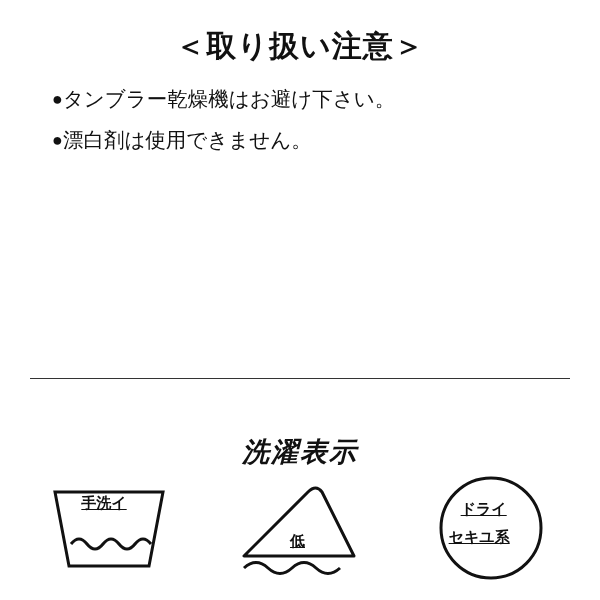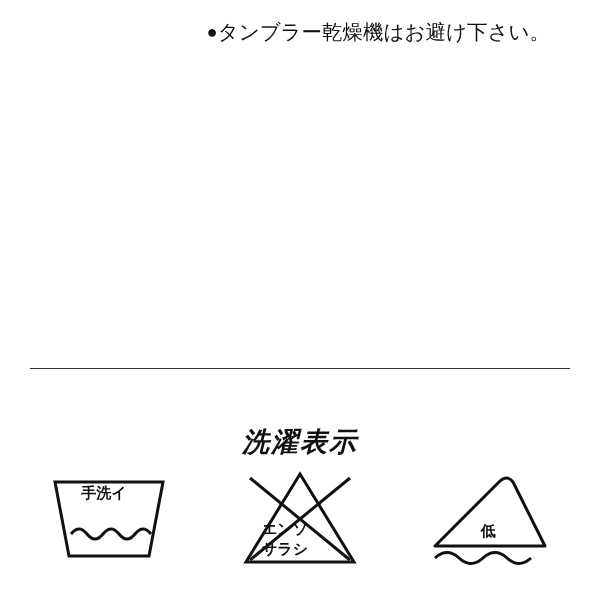--- a/index.html
+++ b/index.html
@@ -24,24 +24,23 @@
   
   .care-title {
     text-align: center;
     font-size: 30px;
     font-weight: bold;
     letter-spacing: 1px;
     margin: 26px 0 16px 0;
     color: #111111;
   }
   .care-list {
-    margin: 16px;
+    margin: 4px;
     padding: 0 34px 0 48px;
     list-style: none;
-    text-align: right;
   }
   .care-item {
     position: relative;
     font-size: 20.5px;
     line-height: 1.62;
     margin-bottom: 8px;
     color: #111111;
     text-indent: 0;
     padding-left: 0;
   }
@@ -96,71 +95,74 @@
   .symbol svg {
     display: block;
   }
   .sym-label {
     position: absolute;
     font-family: "Liberation Sans", "DejaVu Sans", sans-serif;
     font-size: 15px;
     font-weight: bold;
     color: #111111;
     white-space: nowrap;
+    text-decoration: underline;
   }
   
   .lbl-hand { top: 20px; left: 36px; }
   
   .lbl-dc1 { top: 56px; left: 26px; }
   .lbl-dc2 { top: 76px; left: 26px; }
   
   .lbl-iron { top: 58px; left: 54px; }
   
   .lbl-dry1 { top: 26px; left: 34px; }
   .lbl-dry2 { top: 54px; left: 22px; }
 </style>
 </head>
 <body>
 
 <div class="page">
 
+  <h1 class="care-title">＜取り扱い注意＞</h1>
 
   <ul class="care-list">
     <li class="care-item">
       <span class="bullet">●</span><span>タンブラー乾燥機はお避け下さい。</span>
+    </li>
+    <li class="care-item">
+      <span class="bullet">●</span><span>漂白剤は使用できません。</span>
     </li>
   </ul>
 
   <div class="divider"></div>
 
   <h2 class="symbols-title">洗濯表示</h2>
 
   <div class="symbols-row">
 
     <div class="symbol">
       <svg width="128" height="110" viewBox="0 0 128 110" aria-hidden="true">
         <path d="M10 18 L118 18 L104 92 L24 92 Z" fill="none" stroke="#111111" stroke-width="3"></path>
         <path d="M26 70 q8 -10 16 0 q8 10 16 0 q8 -10 16 0 q8 10 16 0 q8 -10 16 0" fill="none" stroke="#111111" stroke-width="3"></path>
       </svg>
       <span class="sym-label lbl-hand">手洗イ</span>
     </div>
 
-    <div class="symbol">
-      <svg width="128" height="110" viewBox="0 0 128 110" aria-hidden="true">
-        <path d="M64 10 L118 98 L10 98 Z" fill="none" stroke="#111111" stroke-width="3"></path>
-        <line x1="14" y1="14" x2="114" y2="96" stroke="#111111" stroke-width="3"></line>
-        <line x1="114" y1="14" x2="14" y2="96" stroke="#111111" stroke-width="3"></line>
-      </svg>
-      <span class="sym-label lbl-dc1">エンソ</span>
-      <span class="sym-label lbl-dc2">サラシ</span>
-    </div>
 
     <div class="symbol">
       <svg width="128" height="110" viewBox="0 0 128 110" aria-hidden="true">
         <path d="M8 82 L118 82 L86 18 Q80 10 72 18 L8 82 Z" fill="none" stroke="#111111" stroke-width="3" stroke-linejoin="round"></path>
         <path d="M8 94 q12 -11 24 0 q12 11 24 0 q12 -11 24 0 q12 11 24 0" fill="none" stroke="#111111" stroke-width="3"></path>
       </svg>
       <span class="sym-label lbl-iron">低</span>
     </div>
 
+    <div class="symbol">
+      <svg width="128" height="110" viewBox="0 0 128 110" aria-hidden="true">
+        <circle cx="64" cy="54" r="50" fill="none" stroke="#111111" stroke-width="3"></circle>
+      </svg>
+      <span class="sym-label lbl-dry1">ドライ</span>
+      <span class="sym-label lbl-dry2">セキユ系</span>
+    </div>
 
   </div>
 </div>
 
 </body></html>

